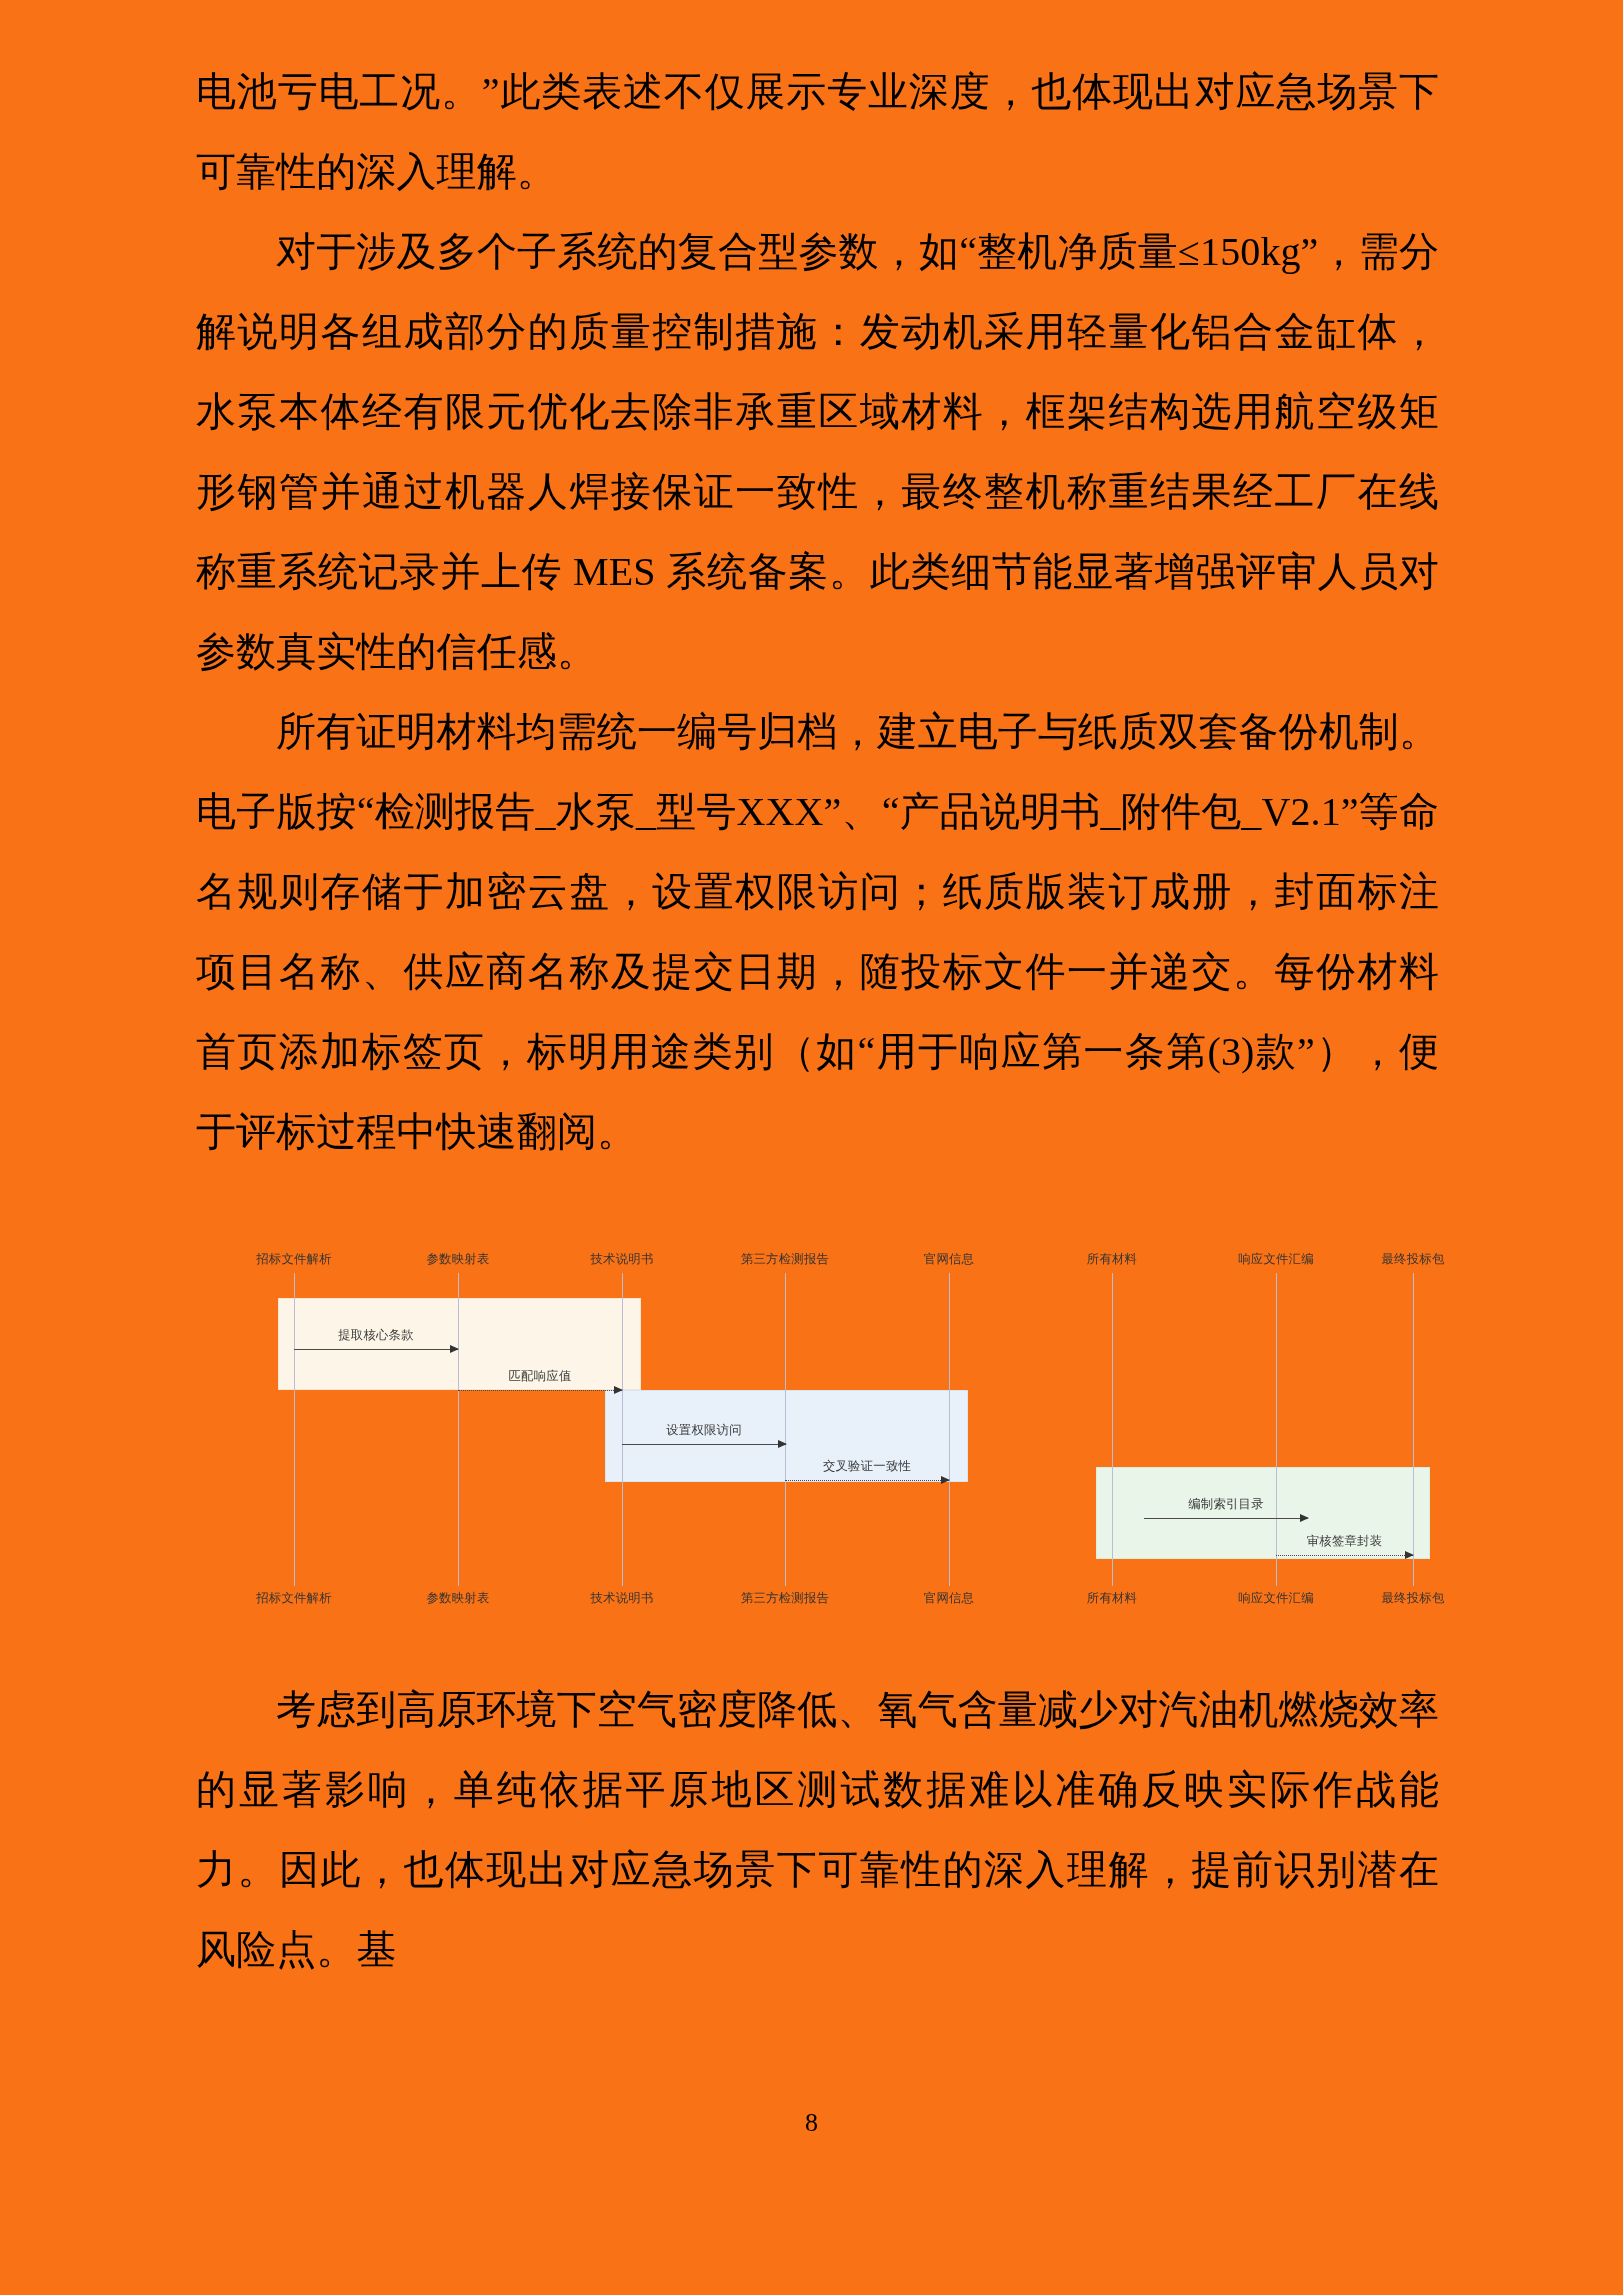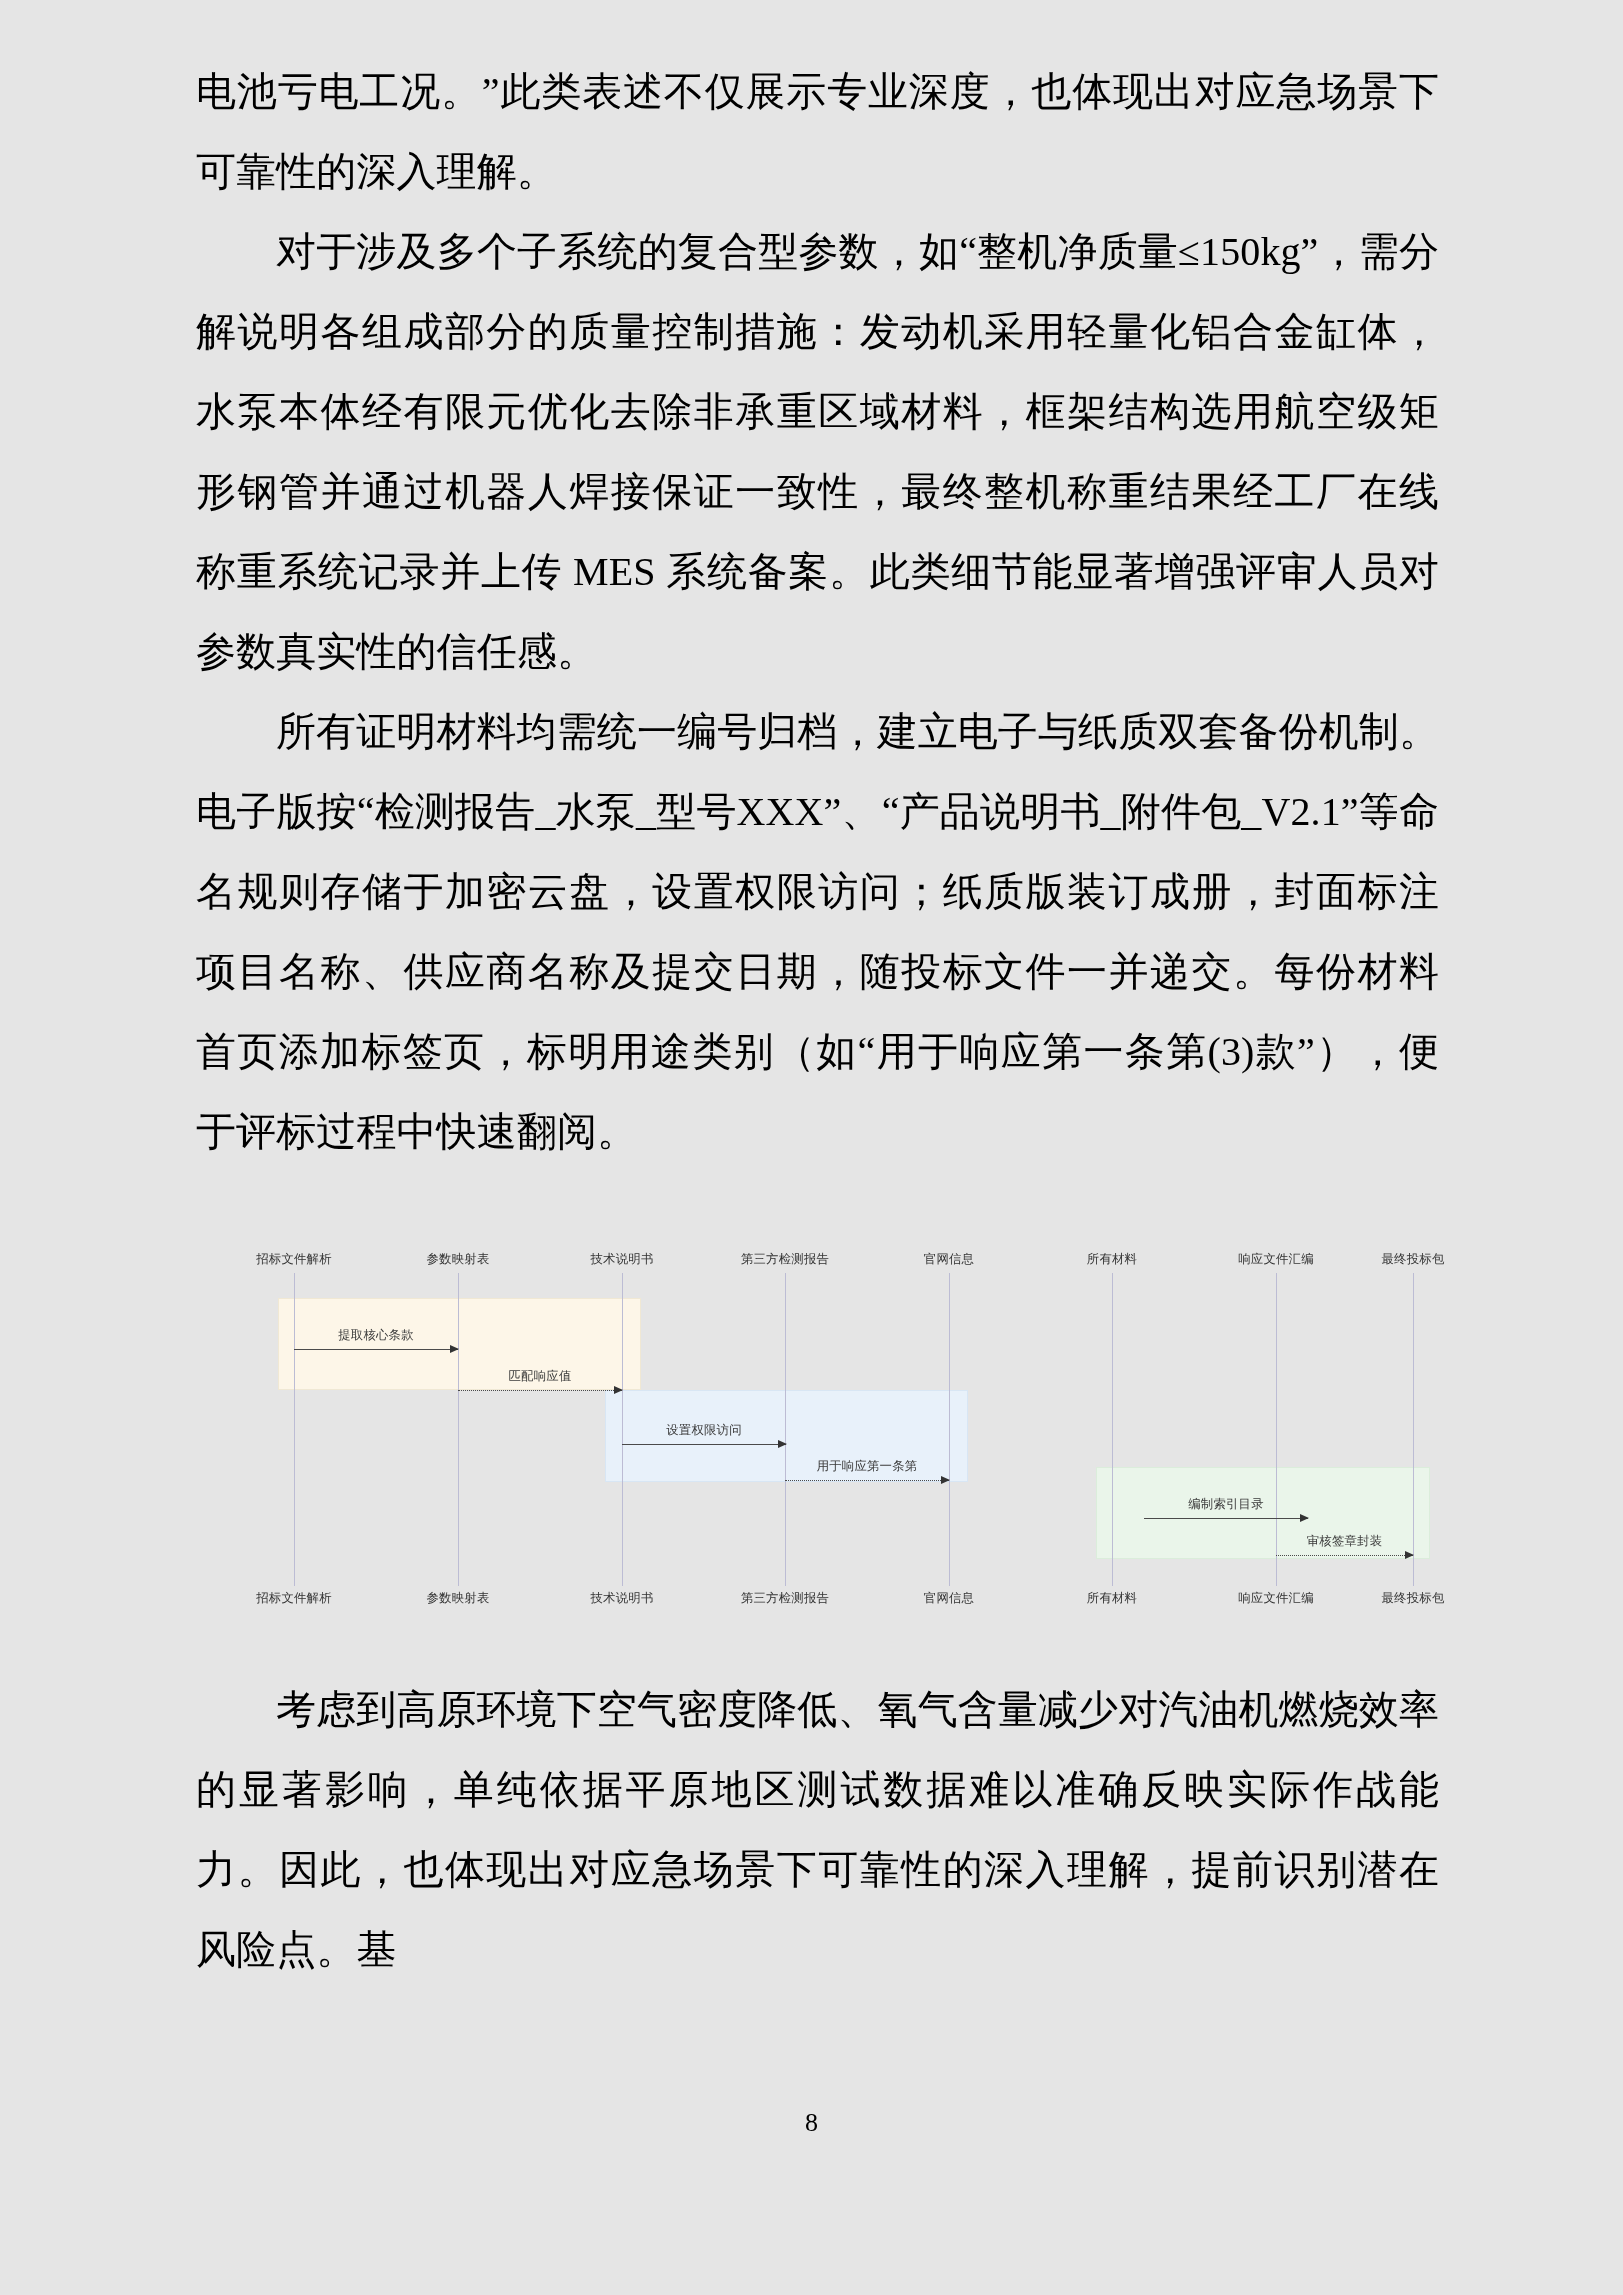--- a/index.html
+++ b/index.html
@@ -8,21 +8,21 @@
     background: #ffffff;
   }
   body {
     font-family: "Liberation Serif", "DejaVu Serif", serif;
     color: #000000;
   }
   .page {
     position: relative;
     width: 1623px;
     height: 2295px;
-    background: #e5e5e5;
+    background: #f97316;
     overflow: hidden;
     box-sizing: border-box;
   }
   .content {
     position: absolute;
     left: 196px;
     top: 52px;
     width: 1243px;
   }
   
@@ -200,21 +200,21 @@
 
         <div class="seq-msg" style="left:380px; top:193px; width:164px;">
           <div class="line"></div>
           <div class="head"></div>
           <div class="label">设置权限访问</div>
         </div>
 
         <div class="seq-msg dotted" style="left:543px; top:229px; width:164px;">
           <div class="line"></div>
           <div class="head"></div>
-          <div class="label">用于响应第一条第</div>
+          <div class="label">交叉验证一致性</div>
         </div>
 
         <div class="seq-msg" style="left:902px; top:267px; width:164px;">
           <div class="line"></div>
           <div class="head"></div>
           <div class="label">编制索引目录</div>
         </div>
 
         <div class="seq-msg dotted" style="left:1034px; top:304px; width:137px;font-family:Liberation Serif, serif;">
           <div class="line"></div>

